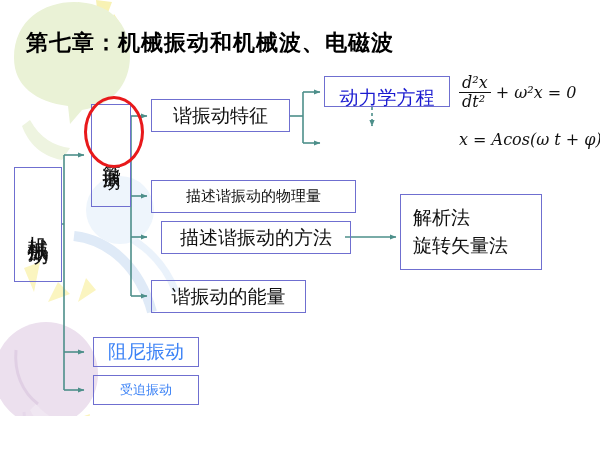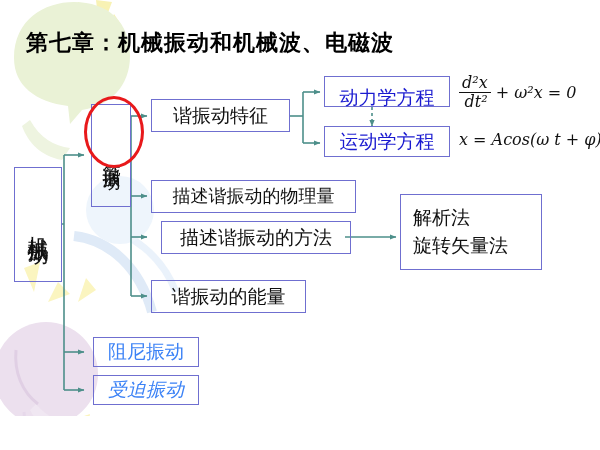--- a/index.html
+++ b/index.html
@@ -36,21 +36,21 @@
   .blue{color:#1a1ad0;}
   .purple{color:#3b82f6;}
   .black{color:#101010;}
   .cjk{font-family:"DejaVu Sans","Liberation Sans",sans-serif;}
   .formula{
     position:absolute;z-index:3;
     font-family:"DejaVu Serif","Liberation Serif",serif;
     font-style:italic;color:#111;
     white-space:nowrap;
   }
-  .frac{display:inline-block;vertical-align:middle;text-align:right;}
+  .frac{display:inline-block;vertical-align:middle;text-align:left;}
   .frac .num{display:block;border-bottom:1.3px solid #111;padding:0 3px;line-height:1.15;}
   .frac .den{display:block;padding:0 3px;line-height:1.15;}
   .navbtn{
     position:absolute;z-index:4;
     width:17px;height:17px;
     background:#cfe4f3;
     border:1px solid #7a8fa6;
     box-sizing:border-box;
   }
   .navbtn .tri{
@@ -147,46 +147,43 @@
     <span class="vtext black cjk" style="font-size:18px;">简谐振动</span>
   </div>
 
   <div id="ellipse" style="left:84px;top:96px;width:54px;height:66px;"></div>
 
   <div class="node" style="left:151px;top:99px;width:139px;height:33px;">
     <span class="black cjk" style="font-size:19px;">谐振动特征</span>
   </div>
 
   <div class="node" style="left:151px;top:180px;width:205px;height:33px;">
-    <span class="black cjk" style="font-size:18px;text-align:right;">描述谐振动的物理量</span>
+    <span class="black cjk" style="font-size:15px;text-align:right;">描述谐振动的物理量</span>
   </div>
 
   <div class="node" style="left:151px;top:221px;width:190px;height:33px;margin-left:10px;">
     <span class="black cjk" style="font-size:19px;">描述谐振动的方法</span>
   </div>
 
   <div class="node" style="left:151px;top:280px;width:155px;height:33px;">
     <span class="black cjk" style="font-size:19px;">谐振动的能量</span>
   </div>
 
   <div class="node" style="left:93px;top:337px;width:106px;height:30px;">
     <span class="purple cjk" style="font-size:19px;">阻尼振动</span>
   </div>
 
   <div class="node" style="left:93px;top:375px;width:106px;height:30px;">
-    <span class="purple cjk" style="font-size:19px;font-style:italic;">受迫振动</span>
+    <span class="purple cjk" style="font-size:13px;">受迫振动</span>
   </div>
 
   <div class="node" style="left:324px;top:76px;width:126px;height:31px;">
     <span class="blue cjk" style="font-size:19px;margin-top:12px;">动力学方程</span>
   </div>
 
-  <div class="node" style="left:324px;top:126px;width:126px;height:31px;">
-    <span class="blue cjk" style="font-size:19px;">运动学方程</span>
-  </div>
 
   <div class="node stack" style="left:400px;top:194px;width:142px;height:76px;align-items:flex-start;padding-left:12px;">
     <span class="black cjk" style="font-size:19px;margin-bottom:8px;">解析法</span>
     <span class="black cjk" style="font-size:19px;">旋转矢量法</span>
   </div>
 
   <div class="formula" style="left:459px;top:74px;font-size:16px;">
     <span class="frac">
       <span class="num">d²x</span>
       <span class="den">dt²</span>

